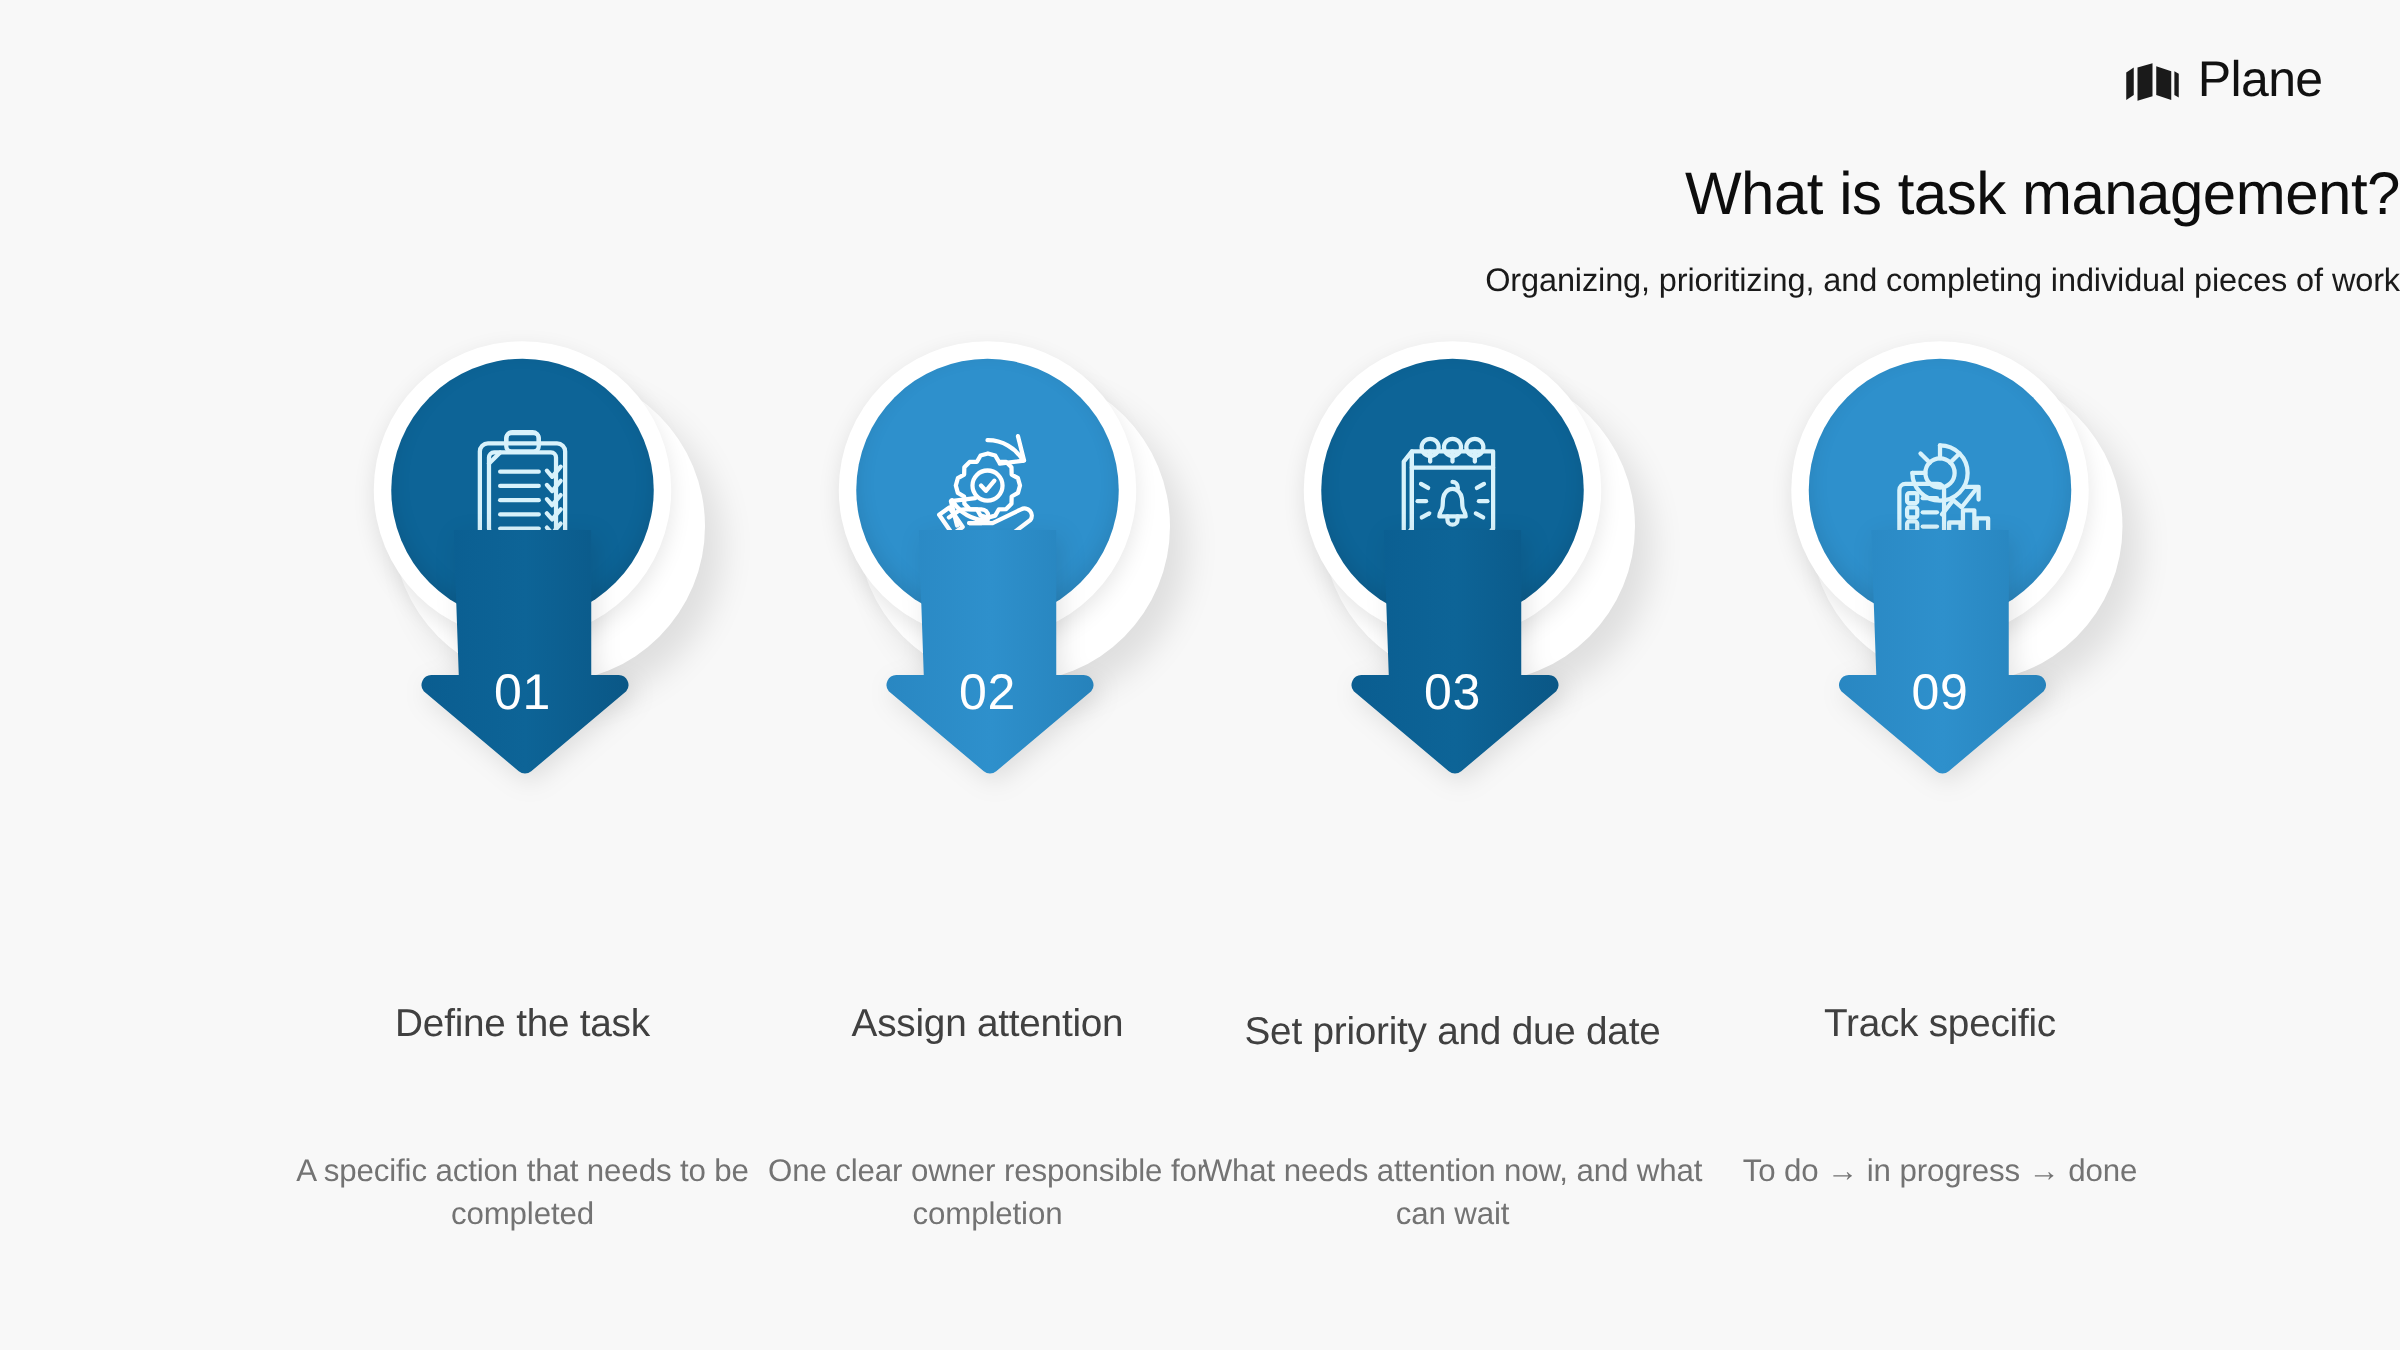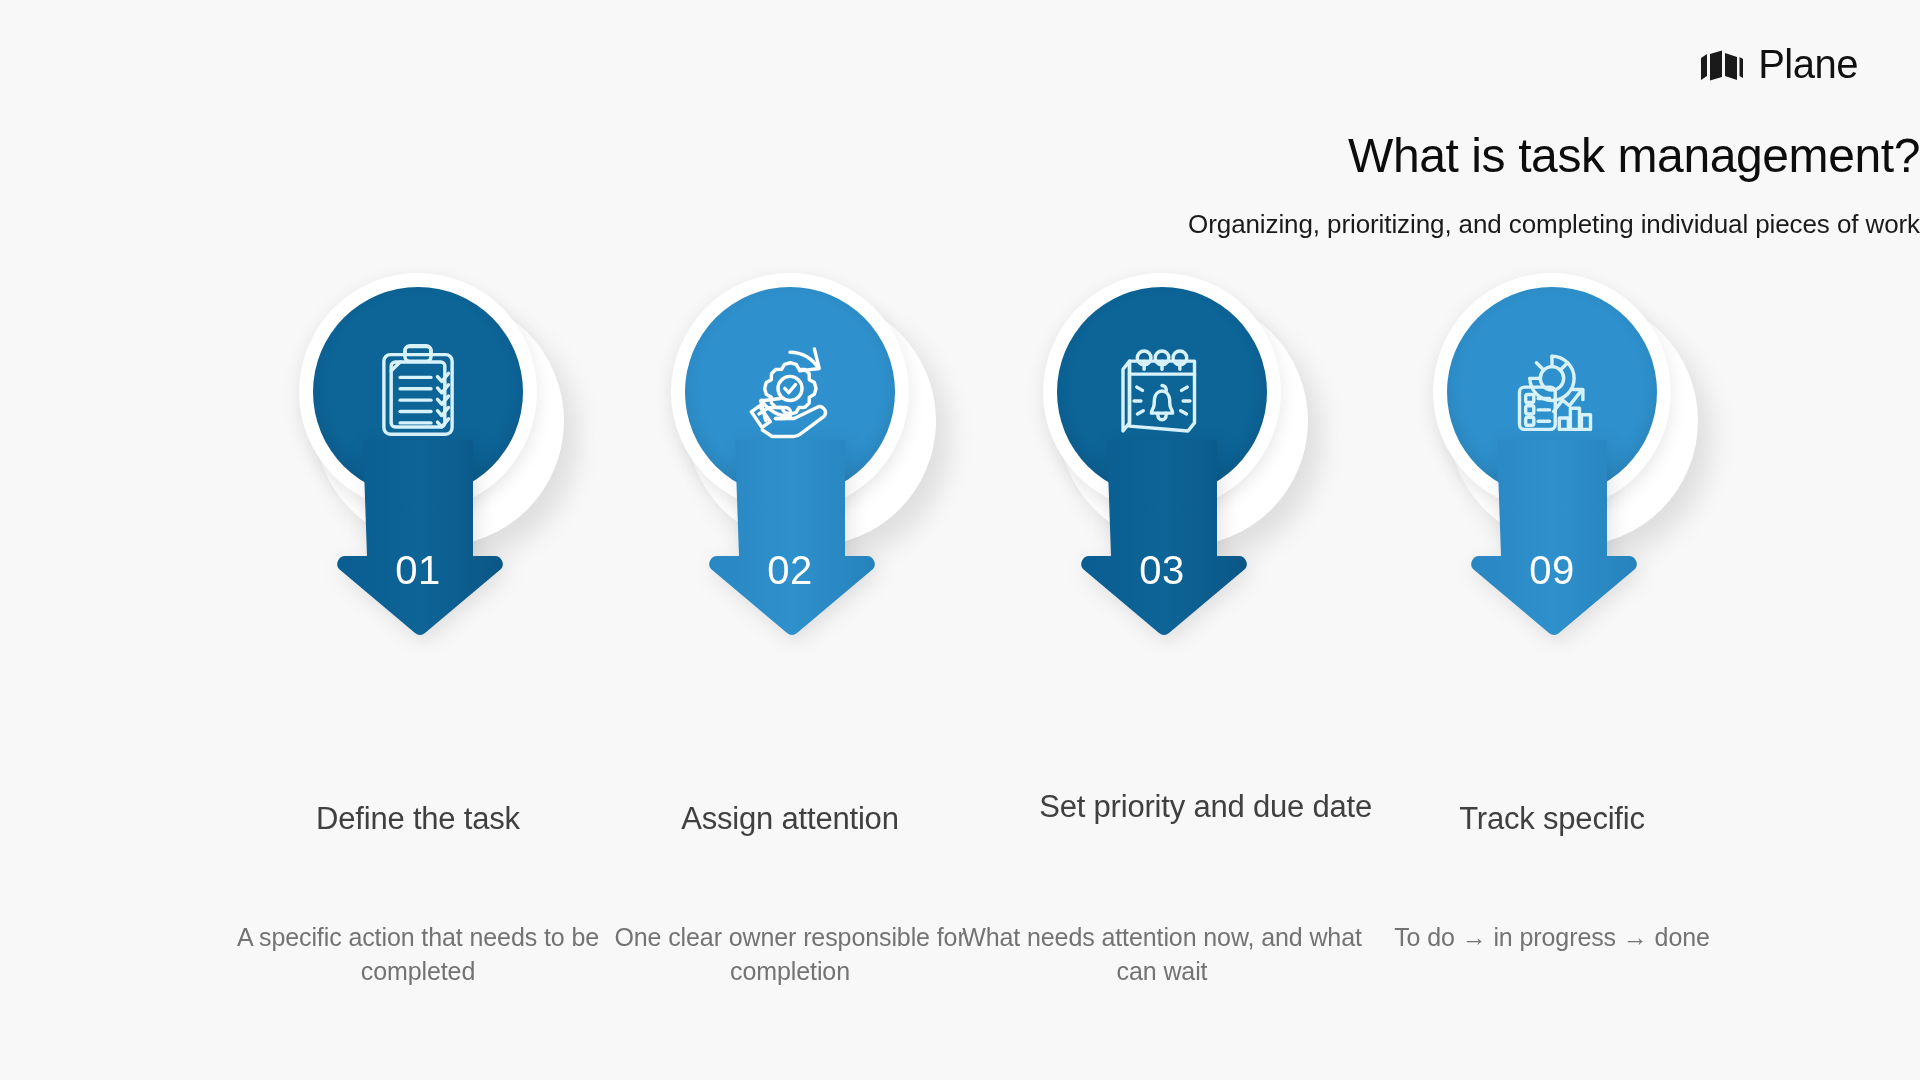--- a/index.html
+++ b/index.html
@@ -67,21 +67,21 @@
     position:absolute; left:50%; top:50%;
     width:210px; height:210px; margin-left:-105px; margin-top:-105px;
     border-radius:50%;
     display:flex; align-items:center; justify-content:center;
     box-shadow:inset 0 -6px 16px rgba(0,0,0,0.10);
   }
   .disc-core svg{ width:104px; height:104px; display:block; }
 
   
   .arrow{
-    position:absolute; top:440px; left:50%; margin-left:-88px;
+    position:absolute; top:424px; left:50%; margin-left:-88px;
     width:176px; height:200px;
   }
   .arrow svg{ width:176px; height:200px; display:block;
     filter:drop-shadow(4px 6px 10px rgba(0,0,0,0.10)); }
   .arrow-num{
     position:absolute; left:0; right:0; top:108px;
     text-align:center;
     color:#ffffff; font-size:40px; font-weight:400; letter-spacing:0.5px;
     pointer-events:none;
   }
@@ -93,21 +93,21 @@
     font-size:31px; font-weight:400; line-height:1.25; color:#404040;
     letter-spacing:-0.2px;
   }
   .step-desc{
     position:absolute; top:920px; left:0; width:420px;
     text-align:center;
     font-size:25px; font-weight:400; line-height:1.36; color:#737373;
     letter-spacing:-0.1px;
   }
   .step.s3 .step-title, .step.s3 .step-desc { }
-  .step.s3 .step-title { top:788px;text-align:right; }
+  .step.s3 .step-title { top:806px; }
 </style>
 </head>
 <body>
 
 <div class="brand">
   <span>
     <svg class="brand-mark" viewBox="0 0 44 34" aria-hidden="true">
       <path d="M1 8 L7 4 L7 26 L1 30 Z" fill="#1a1a1a"></path>
       <path d="M10 4 L22 0.5 L22 27 L10 30.5 Z" fill="#1a1a1a"></path>
       <path d="M25 3 L37 7 L37 30 L25 26 Z" fill="#1a1a1a"></path>

